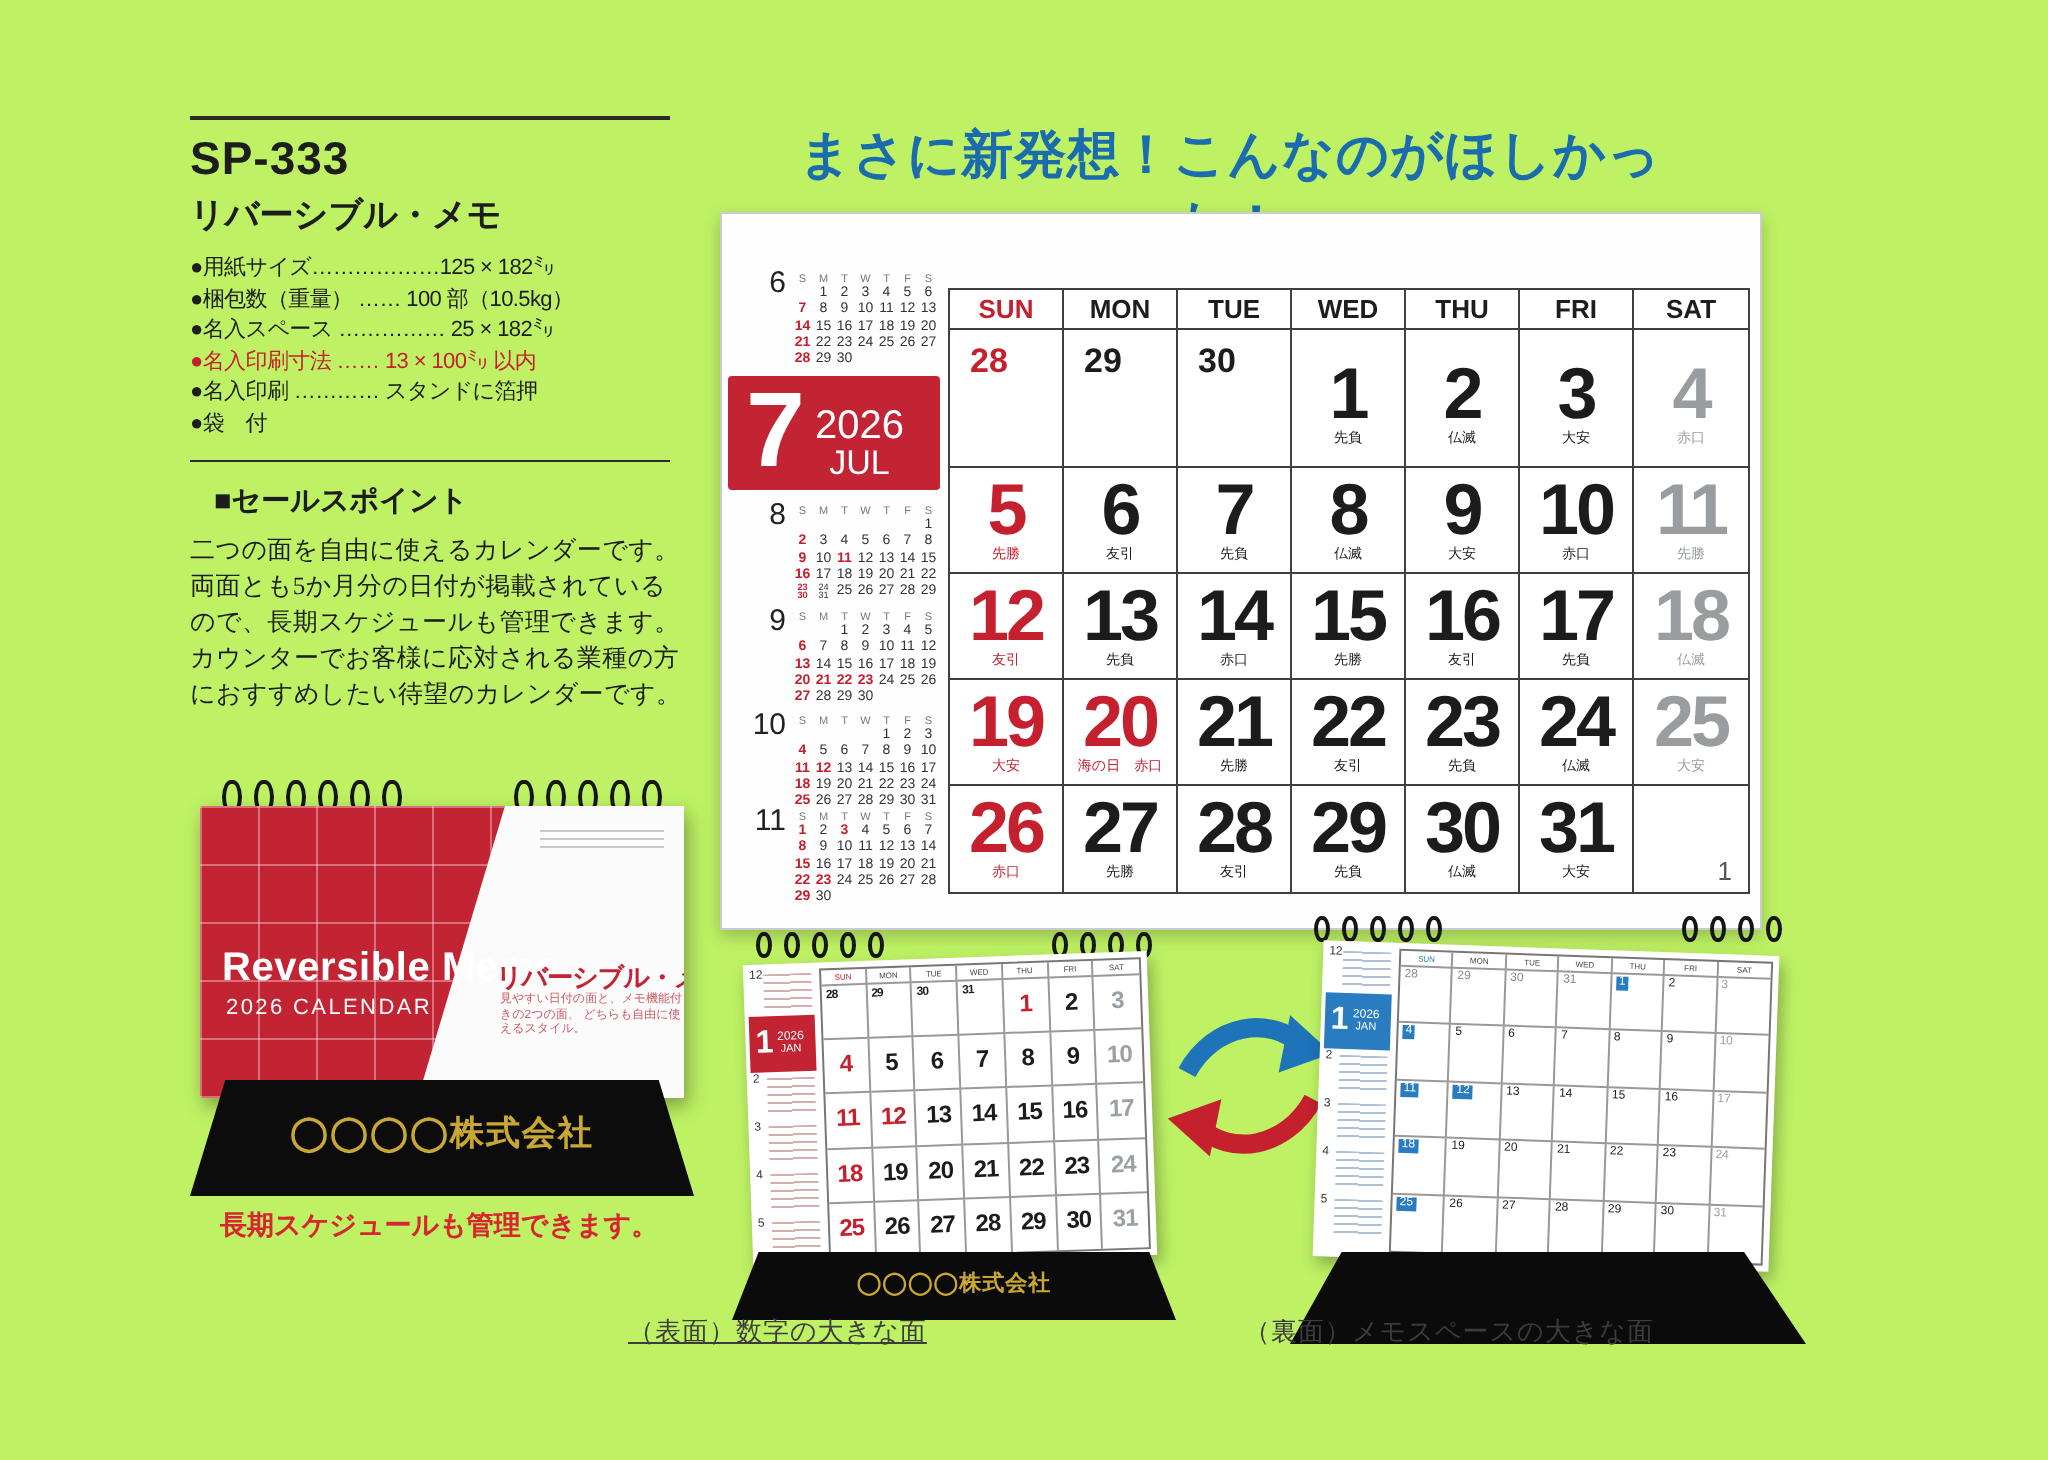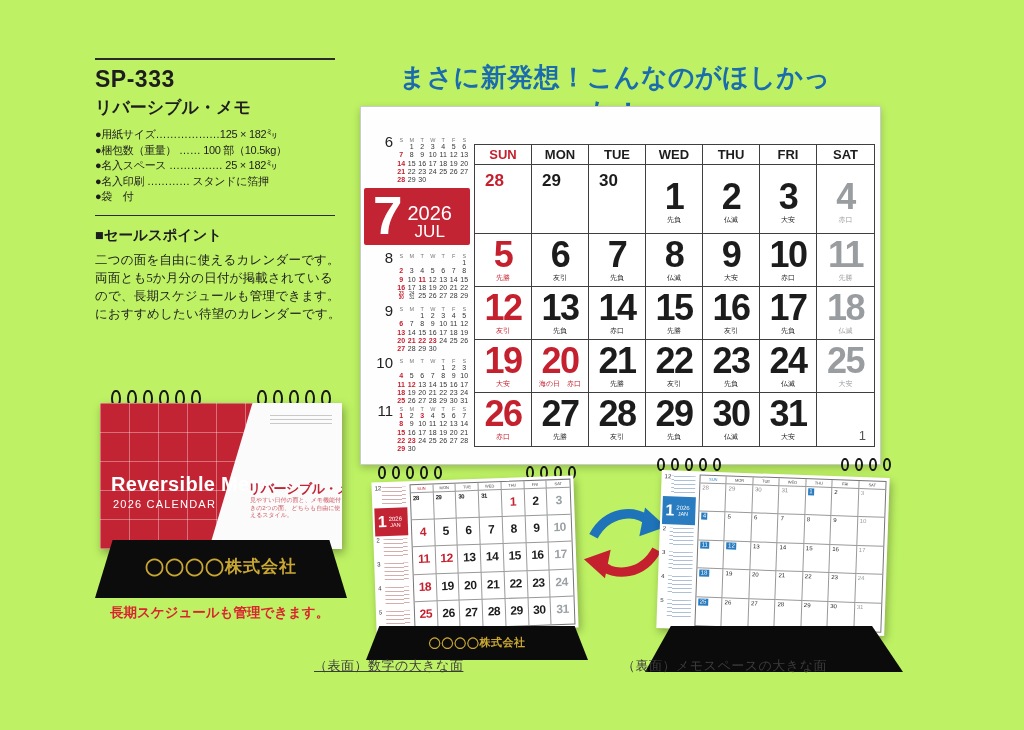--- a/index.html
+++ b/index.html
@@ -6,21 +6,21 @@
   .canvas{position:relative;width:1024px;height:730px;background:#bef264;overflow:hidden;
           font-family:"Liberation Sans",sans-serif;color:#1d1d1d;padding-left:24px;}
   
   .specs{position:absolute;left:95px;top:58px;width:240px;}
   .rule{height:2px;background:#2b2b2b;margin-bottom:6px;}
   .rule.thin{height:1px;margin-top:10px;}
   .spec-code{font-size:23px;font-weight:bold;letter-spacing:.5px;}
   .spec-name{font-size:17px;font-weight:bold;margin:3px 0 8px;}
   .spec-line{font-size:11px;line-height:15.5px;letter-spacing:-.3px;white-space:nowrap;}
   .spec-line.red{color:#c5202e;}
-  .sales-title{font-size:14.5px;font-weight:bold;margin:10px 0 6px;}
+  .sales-title{font-size:14.5px;font-weight:bold;margin:10px 12px 6px;}
   .sales-line{font-family:"Liberation Serif",serif;font-size:12.5px;line-height:18px;letter-spacing:.2px;white-space:nowrap;}
   
   .headline{position:absolute;left:380px;top:60px;width:470px;text-align:center;
             font-family:"Liberation Serif",serif;font-weight:bold;font-size:26px;color:#1a6cae;letter-spacing:.5px;}
   
   .sheet{position:absolute;left:360px;top:106px;width:519px;height:357px;background:#fefefe;
          border:1px solid #c9ccce;box-shadow:0 3px 8px rgba(0,0,0,.22);}
   .jul-block{position:absolute;left:3px;top:81px;width:106px;height:57px;background:#c22433;border-radius:2px;
              color:#fff;display:flex;align-items:center;padding-left:9px;box-sizing:border-box;}
   .jul-block .m{font-size:53px;font-weight:bold;line-height:.95;letter-spacing:-2px;}
@@ -130,29 +130,31 @@
 <div class="canvas">
 
   <div class="specs">
     <div class="rule"></div>
     <div class="spec-code">SP-333</div>
     <div class="spec-name">リバーシブル・メモ</div>
     <div id="spec-items">
         <div class="spec-line">●用紙サイズ………………125 × 182㍉</div>
         <div class="spec-line">●梱包数（重量） …… 100 部（10.5kg）</div>
         <div class="spec-line">●名入スペース …………… 25 × 182㍉</div>
+        <div class="spec-line red">●名入印刷寸法 …… 13 × 100㍉ 以内</div>
         <div class="spec-line">●名入印刷 ………… スタンドに箔押</div>
         <div class="spec-line">●袋　付</div>
       </div>
     <div class="rule thin"></div>
     <div class="sales-title">■セールスポイント</div>
     <div id="sales-lines">
         <div class="sales-line">二つの面を自由に使えるカレンダーです。</div>
         <div class="sales-line">両面とも5か月分の日付が掲載されている</div>
         <div class="sales-line">ので、長期スケジュールも管理できます。</div>
+        <div class="sales-line">カウンターでお客様に応対される業種の方</div>
         <div class="sales-line">におすすめしたい待望のカレンダーです。</div>
       </div>
   </div>
 
   <div class="headline">まさに新発想！こんなのがほしかった！</div>
 
   <div class="sheet">
     <div id="minis">
         <div class="mini" style="top: 30px;">
           <div class="mini-label">6</div>

